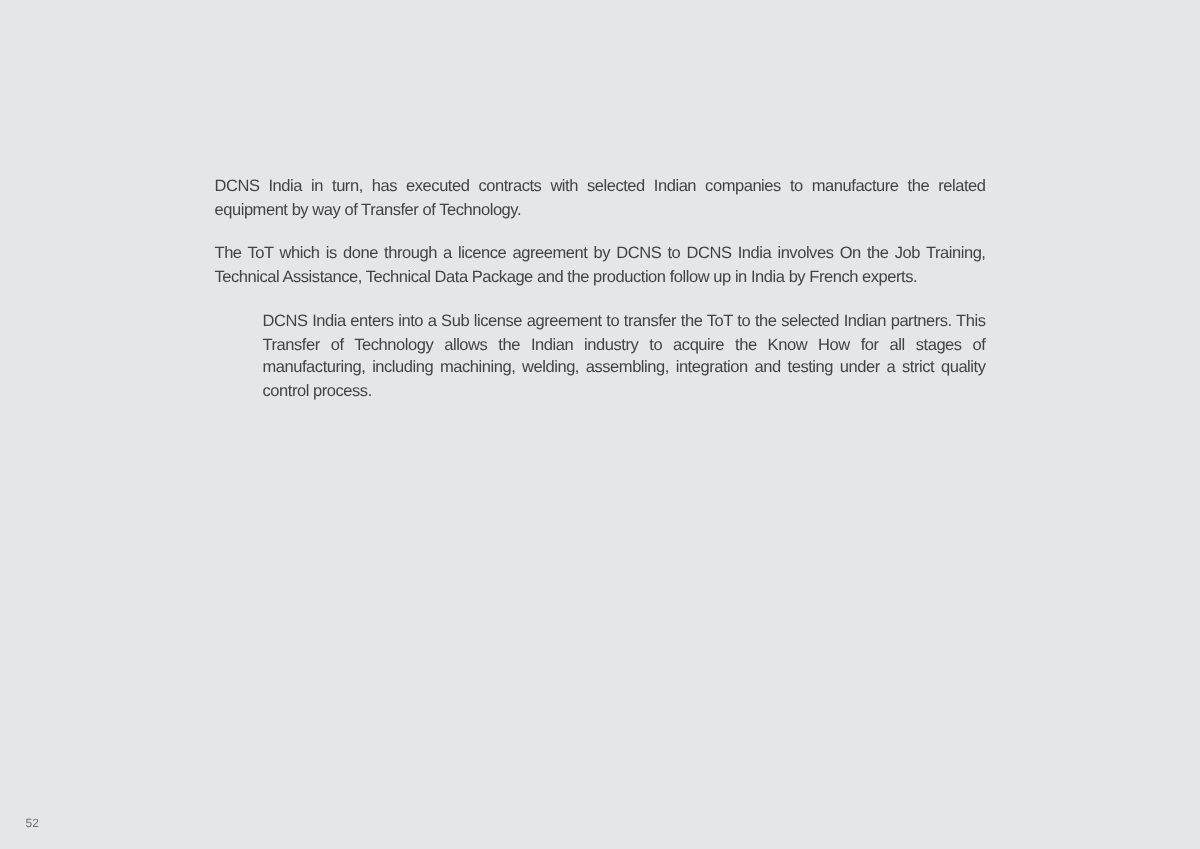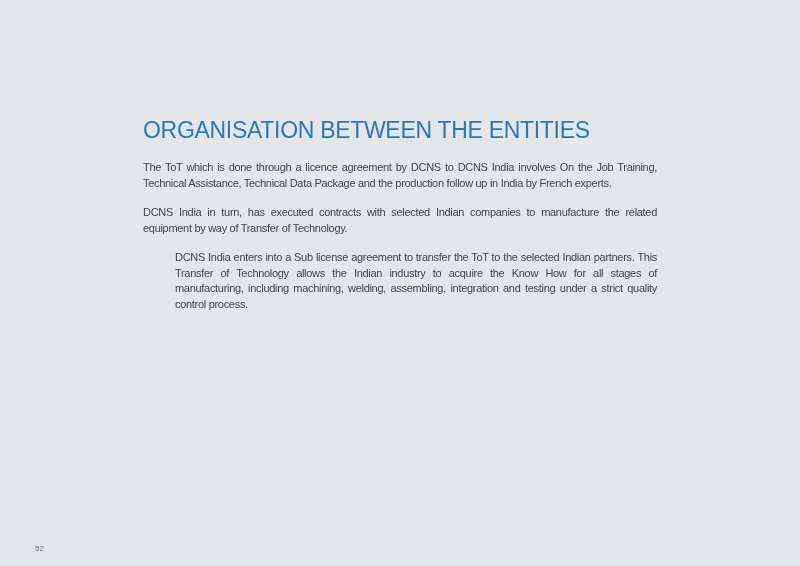--- a/index.html
+++ b/index.html
@@ -26,30 +26,29 @@
     color:var(--title-color);
   }
   .body-text p{
     margin:0 0 14px 0;
     font-size:11px;line-height:15.5px;letter-spacing:-0.3px;
     color:var(--body-color);
     text-align:justify;
   }
   .body-text p.no-gap{margin-bottom:0;margin-left:32px;}
   .page-number{
-    position:absolute;left:35px;top:545px;
+    position:absolute;left:17px;top:545px;
     font-size:8px;line-height:1;
     color:var(--pagenum-color);
   }
 </style>
 </head>
 <body>
 
 <main class="slide-content">
-  <h1 class="page-title">ORGANISATION BETWEEN THE ENTITIES</h1>
   <div class="body-text">
+      <p>DCNS India in turn, has executed contracts with selected Indian companies to manufacture the related equipment by way of Transfer of Technology.</p>
       <p>The ToT which is done through a licence agreement by DCNS to DCNS India involves On the Job Training, Technical Assistance, Technical Data Package and the production follow up in India by French experts.</p>
-      <p>DCNS India in turn, has executed contracts with selected Indian companies to manufacture the related equipment by way of Transfer of Technology.</p>
       <p class="no-gap">DCNS India enters into a Sub license agreement to transfer the ToT to the selected Indian partners. This Transfer of Technology allows the Indian industry to acquire the Know How for all stages of manufacturing, including machining, welding, assembling, integration and testing under a strict quality control process.</p>
     </div>
 </main>
 
 <div class="page-number">52</div>
 
 </body></html>

